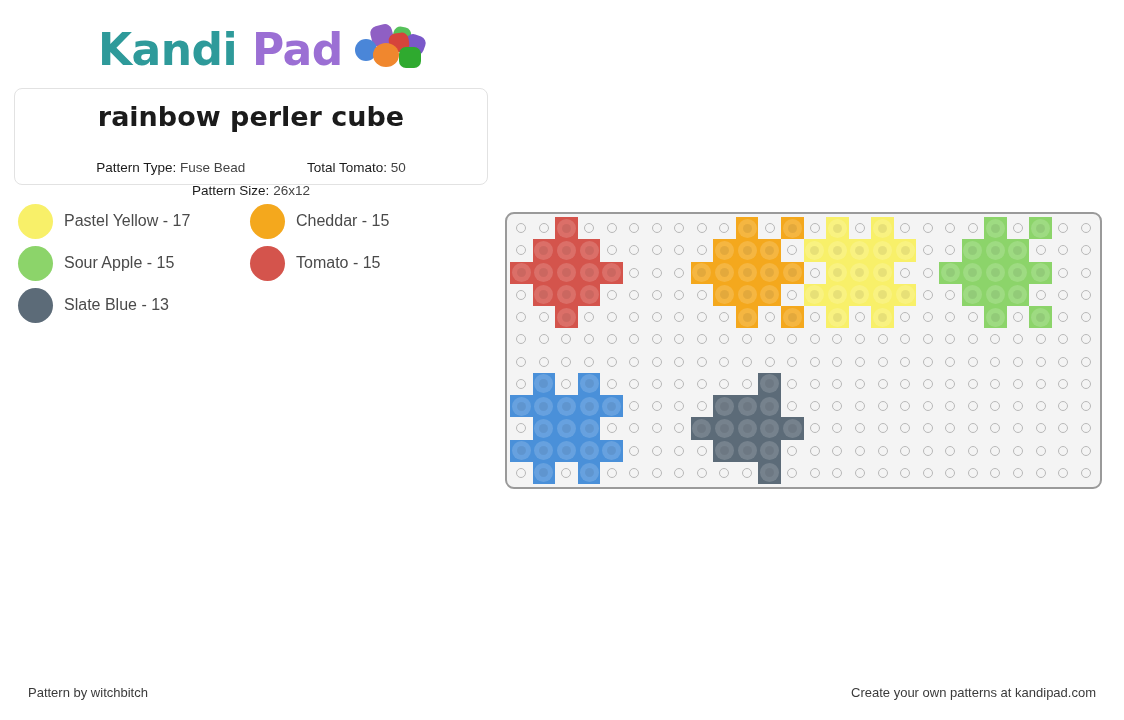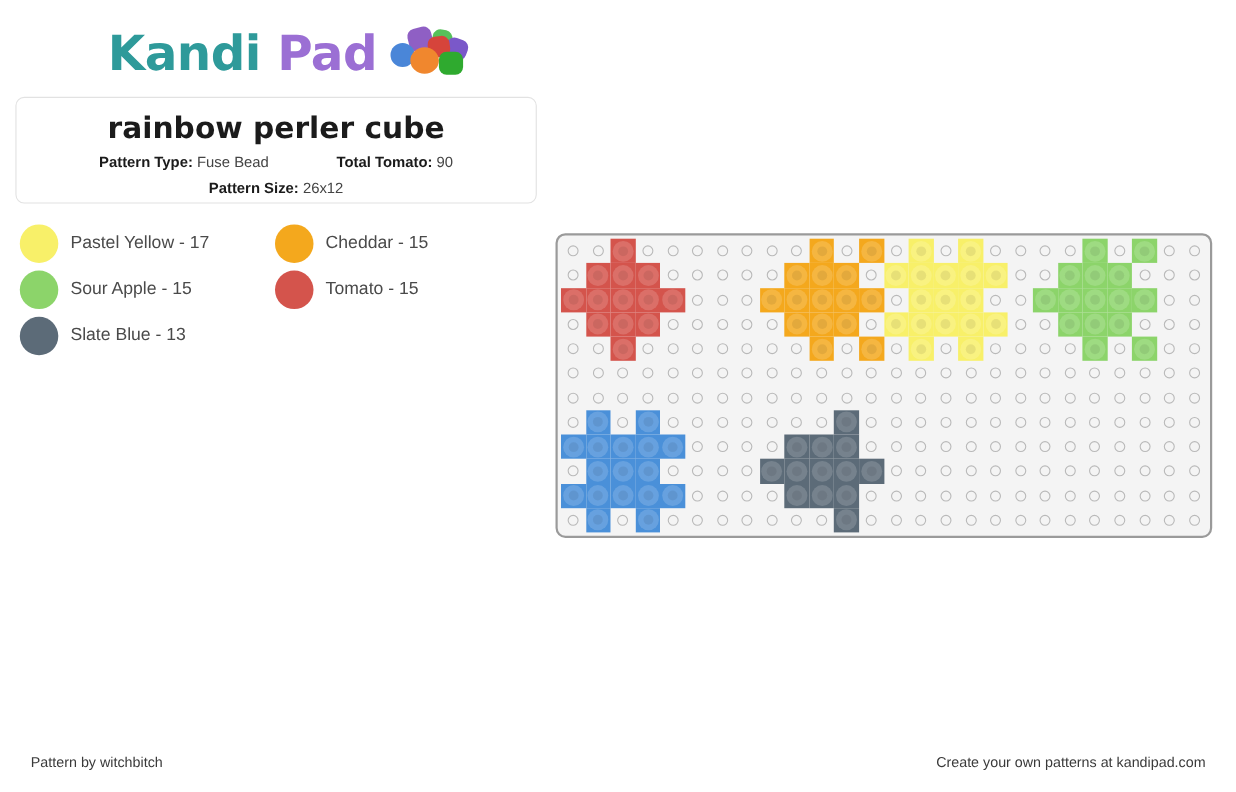--- a/index.html
+++ b/index.html
@@ -58,31 +58,31 @@
     border-radius: 8px;
     background: #ffffff;
     box-sizing: border-box;
     padding-top: 12px;
     text-align: center;
   }
   #pattern-title {
     font-size: 27px;
     font-weight: 700;
     color: #1b1b1b;
-    margin: 0 0 4px 0;
+    margin: 0 0 24px 0;
     font-family: "DejaVu Sans", sans-serif;
     line-height: 1.2;
   }
   .meta-row {
     font-size: 13.5px;
     color: #444;
     line-height: 1.65;
   }
   .meta-row .meta-label {
-    font-weight: 700;
+    font-weight: 400;
     color: #1b1b1b;
   }
   .meta-item { display: inline-block; }
   .meta-gap { display: inline-block; width: 54px; }
 
   
   #legend {
     position: absolute;
     left: 18px;
     top: 200px;
@@ -214,21 +214,21 @@
 <div id="info-card">
   <h1 id="pattern-title">rainbow perler cube</h1>
   <div class="meta-row">
     <span class="meta-item">
       <span class="meta-label">Pattern Type:</span>
       <span>Fuse Bead</span>
     </span>
     <span class="meta-gap"></span>
     <span class="meta-item">
       <span class="meta-label">Total Tomato:</span>
-      <span>90</span>
+      <span>50</span>
     </span>
   </div>
   <div class="meta-row">
     <span class="meta-item">
       <span class="meta-label">Pattern Size:</span>
       <span>26x12</span>
     </span>
   </div>
 </div>
 

